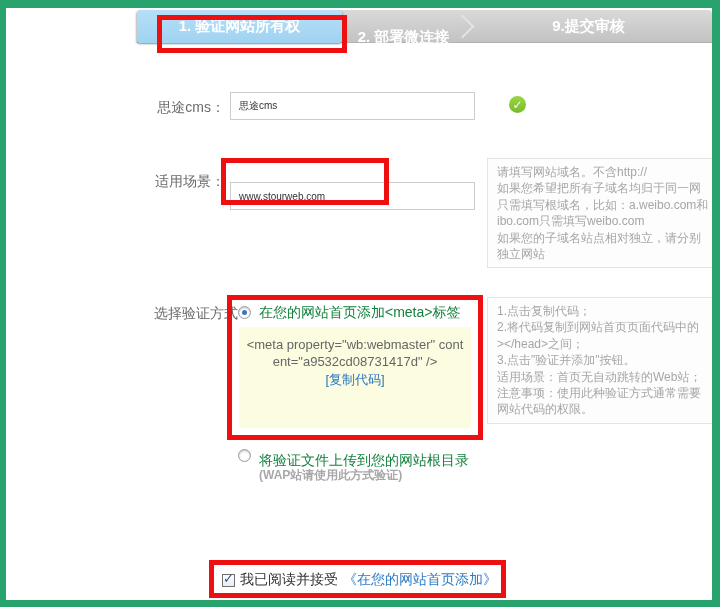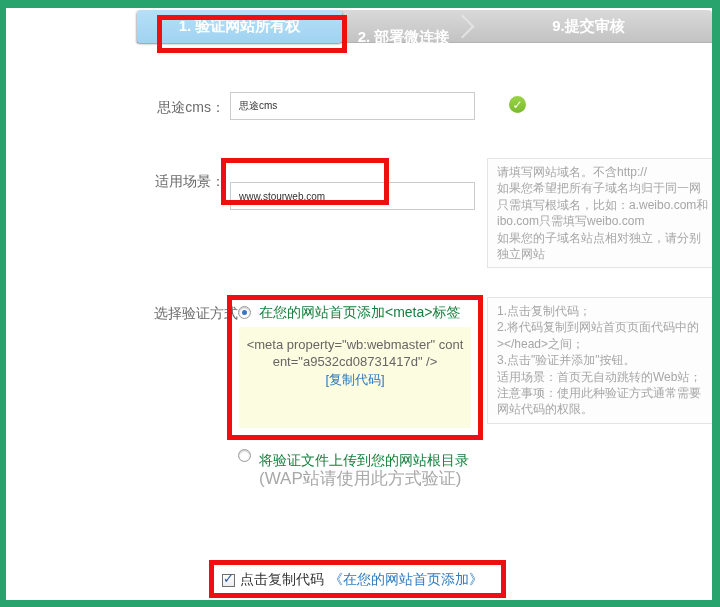--- a/index.html
+++ b/index.html
@@ -91,21 +91,21 @@
   .radio.sel::after {
     content:""; position:absolute; left:3px; top:3px; width:5px; height:5px;
     border-radius:50%; background:#3c74c4;
   }
   .radio.rm { left:238px; top:306px; }
   .radio.rf { left:238px; top:449px; }
 
   .optlabel { position:absolute; font-size:14px; color:#15803d; white-space:nowrap; }
   .optlabel.om { left:259px; top:304px; }
   .optlabel.of { left:259px; top:452px; }
-  .wapnote { position:absolute; left:259px; top:467px; font-size:17px; color:#a8a8a8; }
+  .wapnote { position:absolute; left:259px; top:467px; font-size:12px; color:#a8a8a8;font-weight:bold; }
 
   .codebox {
     position:absolute; left:239px; top:327px; width:232px; height:101px;
     background:#fcfce0; text-align:center; padding-top:9px;
     font-size:13px; color:#666666; line-height:17px;
   }
   .codebox .copylink { color:#2a77c0; margin-top:1px; cursor:pointer; }
   .codebox .warn {
     text-align:left; padding-left:7px; margin-top:3px;
     color:#dd0000; font-weight:bold; font-size:13px;
@@ -183,21 +183,21 @@
     <div>3.点击"验证并添加"按钮。</div>
     <div>适用场景：首页无自动跳转的Web站；</div>
     <div>注意事项：使用此种验证方式通常需要</div>
     <div>网站代码的权限。</div>
   </div>
 
   <div class="agree">
     <span class="checkbox">
       <span class="tick">✓</span>
     </span>
-    <span>点击复制代码</span>
+    <span>我已阅读并接受</span>
     <span class="link">《在您的网站首页添加》</span>
   </div>
 
   <div class="redbox r1"></div>
   <div class="redbox r2"></div>
   <div class="redbox r3"></div>
   <div class="redbox r4"></div>
 
   <div class="gbar top"></div>
   <div class="gbar bottom"></div>

